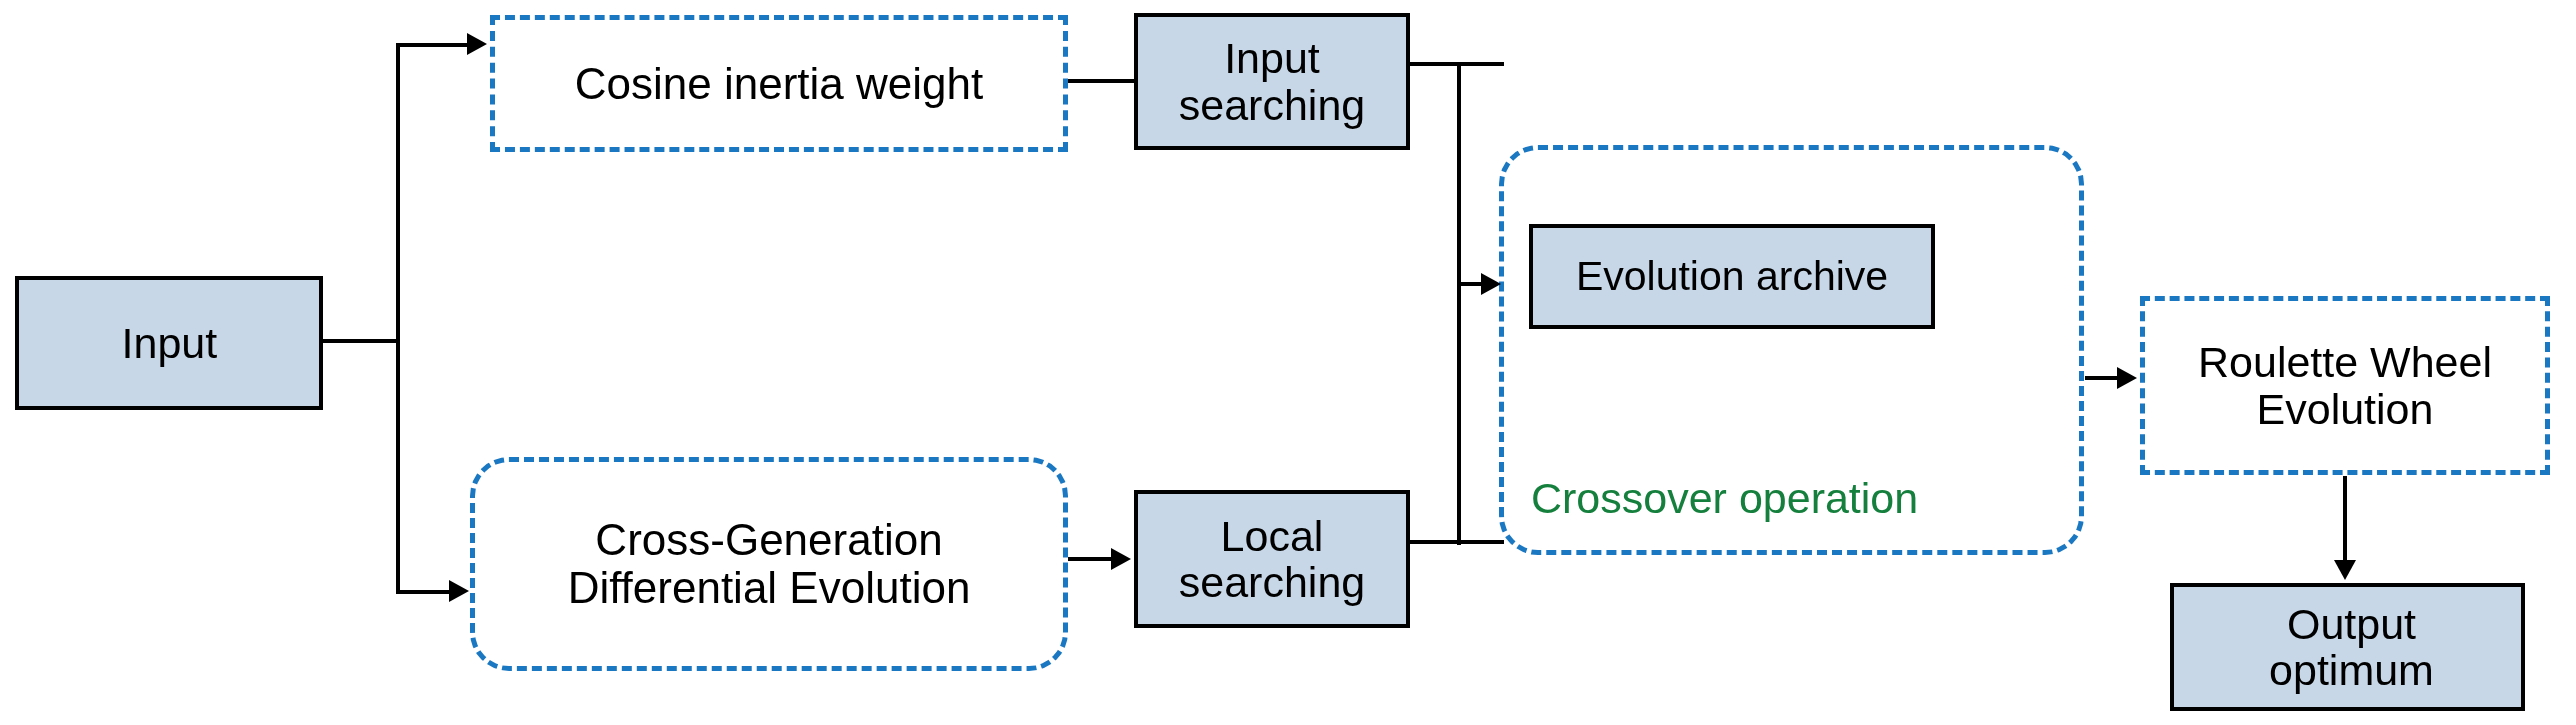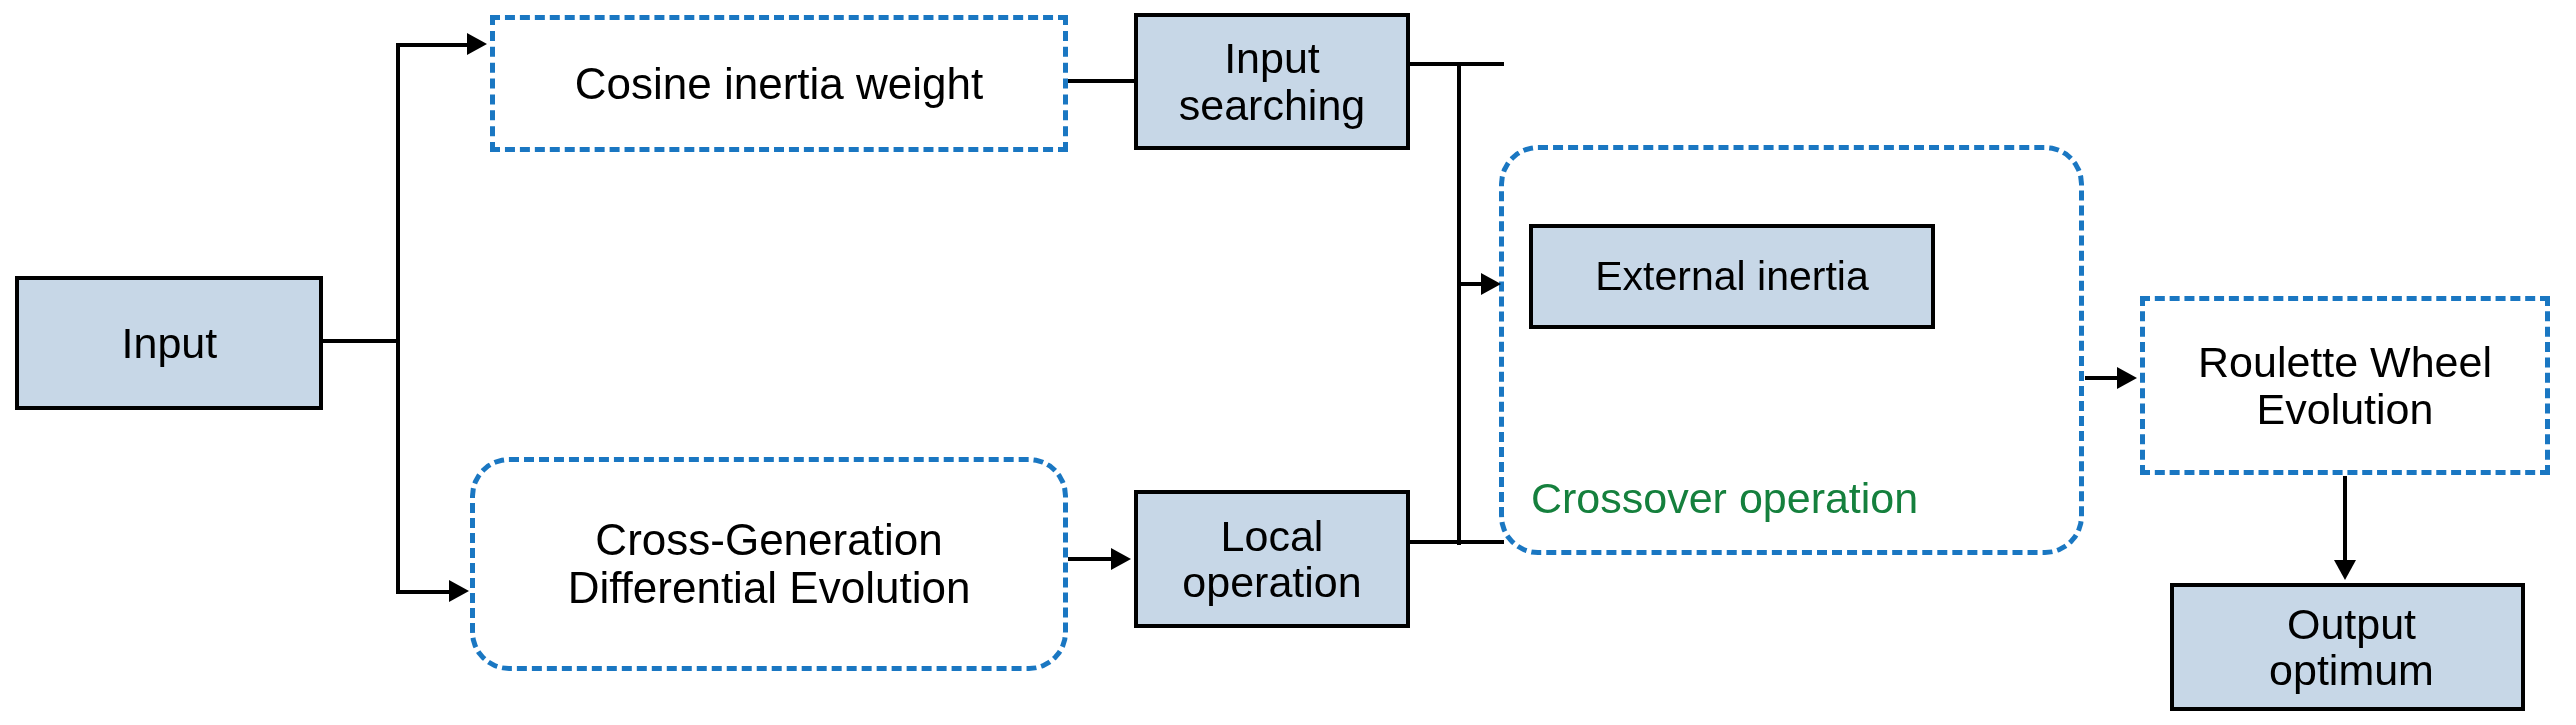--- a/index.html
+++ b/index.html
@@ -48,27 +48,27 @@
 searching</span>
   </div>
 
   <div class="node dashed-round" style="left:470px;top:457px;width:598px;height:214px;font-size:44px;">
     <span>Cross-Generation
 Differential Evolution</span>
   </div>
 
   <div class="node solid" style="left:1134px;top:490px;width:276px;height:138px;font-size:43px;">
     <span>Local
-operation</span>
+searching</span>
   </div>
 
   <div class="node dashed-round" style="left:1499px;top:145px;width:585px;height:410px;"></div>
 
   <div class="node solid" style="left:1529px;top:224px;width:406px;height:105px;font-size:41px;">
-    <span>External inertia</span>
+    <span>Evolution archive</span>
   </div>
 
 
   <div class="label-inner" style="left:1531px;top:468px;width:513px;height:60px;font-size:43px;">
     <span>Crossover operation</span>
   </div>
 
   <div class="node dashed" style="left:2140px;top:296px;width:410px;height:179px;font-size:43px;">
     <span>Roulette Wheel
 Evolution</span>

